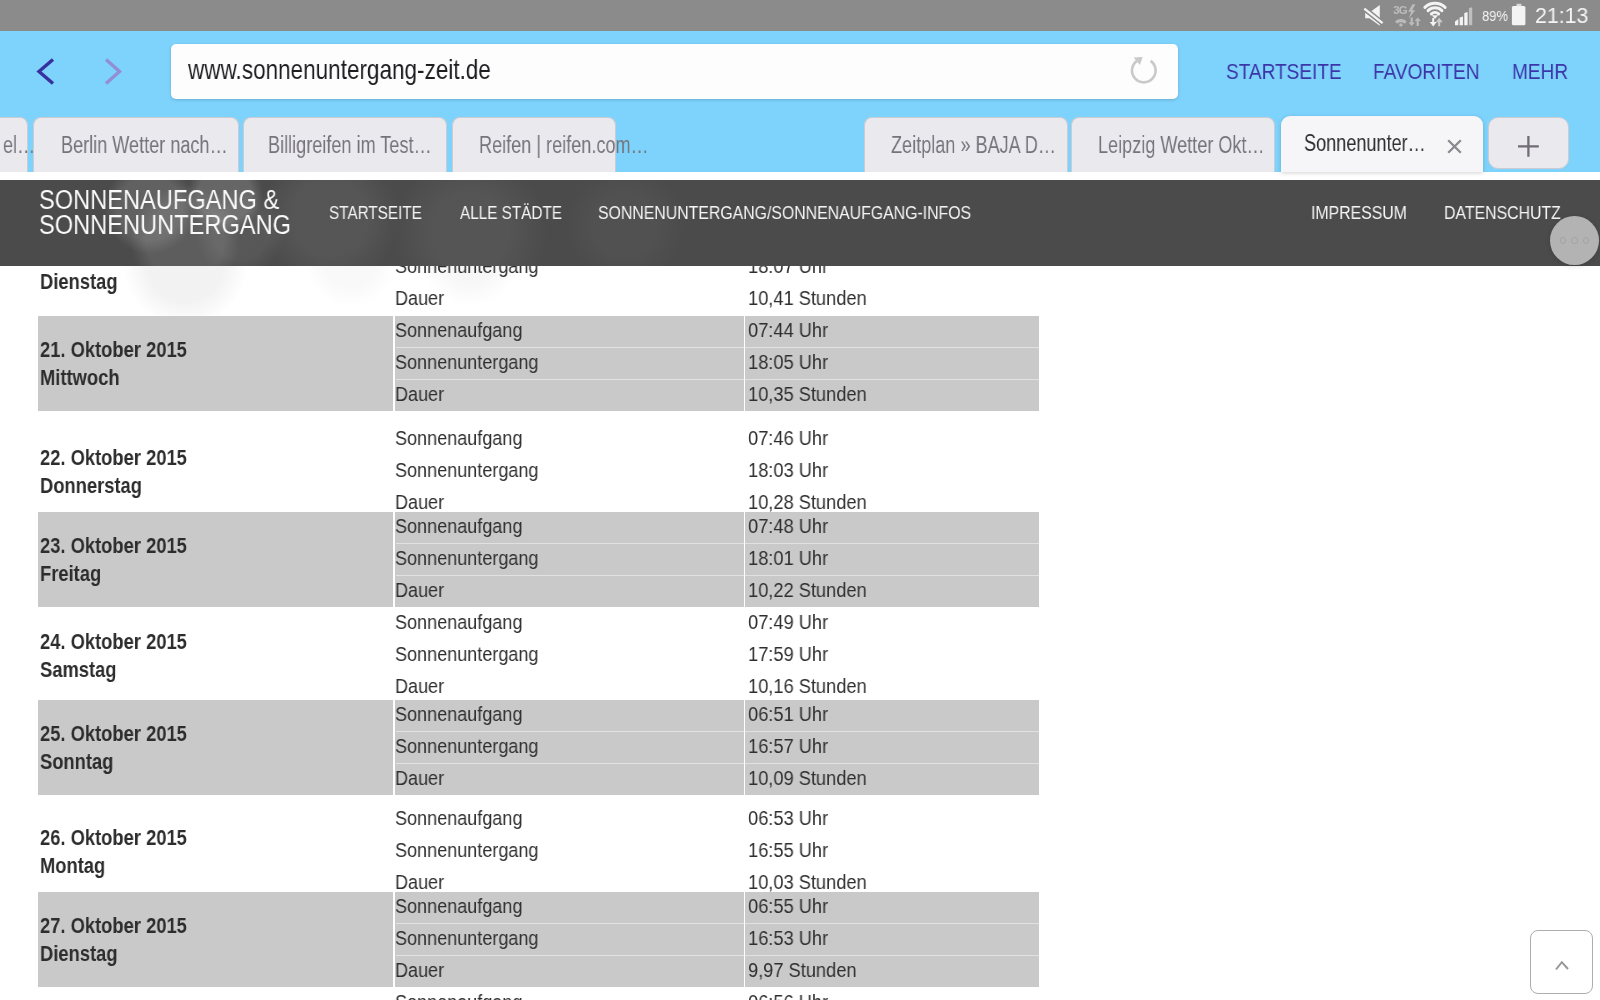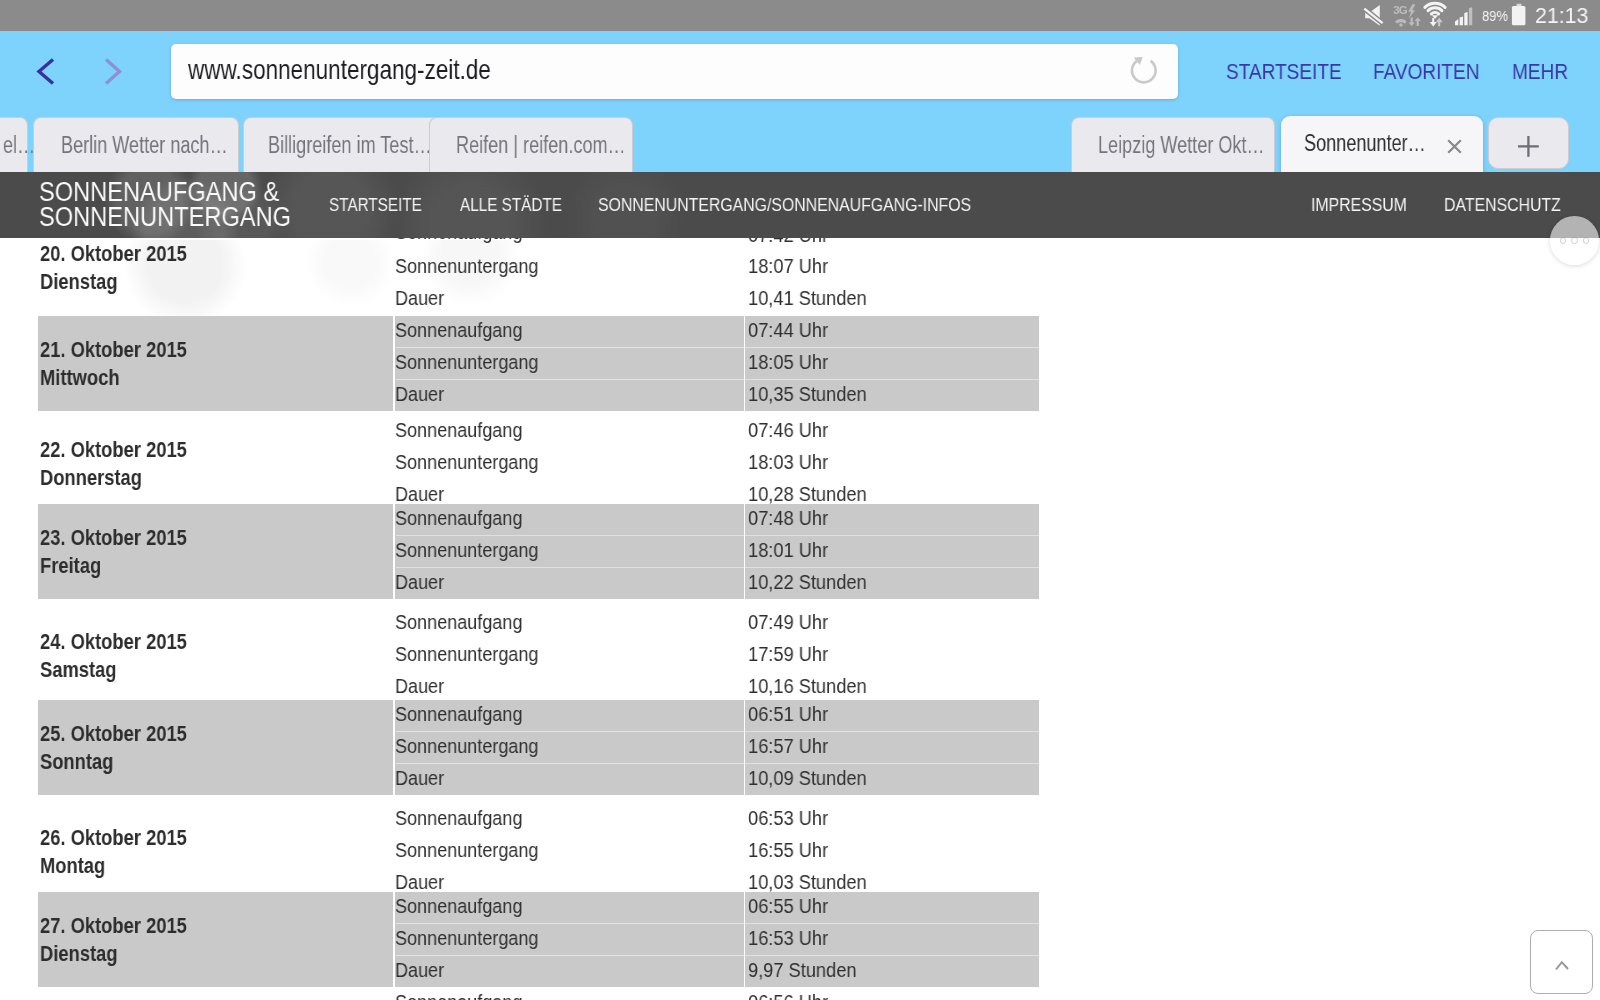--- a/index.html
+++ b/index.html
@@ -19,21 +19,21 @@
   transform:scaleX(0.865);transform-origin:0 0;white-space:pre}
 
 .tab{position:absolute;top:85.5px;height:55.5px;border:1px solid #cccbd1;border-bottom:none;
   border-radius:8px 8px 0 0;background:#eae9ee}
 .tab .tx{position:absolute;top:16.1px;font-size:23.5px;line-height:23.5px;color:#76747b;
   transform:scaleX(0.77);transform-origin:0 0;white-space:pre}
 #atab{position:absolute;top:84.5px;height:56.5px;background:#f6f5f8;border:none;
   border-radius:9px 9px 0 0;box-shadow:0 1px 4px rgba(0,0,0,0.18)}
 #atab .tx{color:#303034}
 
-#sheader{position:absolute;left:0;top:172px;width:1600px;height:66px;z-index:45;
+#sheader{position:absolute;left:0;top:180px;width:1600px;height:86px;z-index:45;
   background:
    radial-gradient(circle 38px at 225px 15px, rgba(255,255,255,0.15) 0 70%, rgba(255,255,255,0) 100%),
    radial-gradient(circle 46px at 150px 28px, rgba(255,255,255,0.12) 0 70%, rgba(255,255,255,0) 100%),
    radial-gradient(circle 55px at 185px 60px, rgba(255,255,255,0.10) 0 70%, rgba(255,255,255,0) 100%),
    radial-gradient(circle 45px at 240px 52px, rgba(255,255,255,0.07) 0 60%, rgba(255,255,255,0) 100%),
    radial-gradient(circle 70px at 330px 38px, rgba(255,255,255,0.06) 0 55%, rgba(255,255,255,0) 100%),
    radial-gradient(circle 78px at 470px 52px, rgba(255,255,255,0.055) 0 50%, rgba(255,255,255,0) 100%),
    radial-gradient(circle 60px at 625px 45px, rgba(255,255,255,0.035) 0 50%, rgba(255,255,255,0) 100%),
    #4b4b4b}
 #bgblobs{position:absolute;left:0;top:239.8px;width:800px;height:90px;z-index:5;
@@ -124,22 +124,25 @@
 
   <div class="tab" style="left:-177px;width:205px">
       <span class="tx" style="left:179px">el…</span>
     </div>
   <div class="tab" style="left:33px;width:205.5px">
       <span class="tx" style="left:26.5px">Berlin Wetter nach…</span>
     </div>
   <div class="tab" style="left:242.5px;width:204px">
       <span class="tx" style="left:24.5px">Billigreifen im Test…</span>
     </div>
-  <div class="tab" style="left:429px;width:204px">
+  <div class="tab" style="left:452px;width:164px">
       <span class="tx" style="left:25.5px">Reifen | reifen.com…</span>
+    </div>
+  <div class="tab" style="left:864px;width:203.5px">
+      <span class="tx" style="left:25.5px">Zeitplan » BAJA D…</span>
     </div>
   <div class="tab" style="left:1071px;width:203.5px">
       <span class="tx" style="left:26px">Leipzig Wetter Okt…</span>
     </div>
   <div class="tab" id="atab" style="left:1280.5px;width:202.5px">
     <span class="tx" style="left:23px">Sonnenunter…</span>
     <svg class="abs" style="left:166px;top:23.3px" width="15" height="15" viewBox="0 0 15 15">
       <path d="M1.2 1.2 L13.8 13.8 M13.8 1.2 L1.2 13.8" stroke="#8b898f" stroke-width="2.3" fill="none"></path>
     </svg>
   </div>
@@ -190,36 +193,36 @@
       </div>
     <div class="r r1">
         <span class="lb">Sonnenuntergang</span>
         <span class="tm">18:05 Uhr</span>
       </div>
     <div class="r r2">
         <span class="lb">Dauer</span>
         <span class="tm">10,35 Stunden</span>
       </div>
   </div>
-  <div class="grp" style="top:196px">
+  <div class="grp" style="top:204px">
     <div class="dc">22. Oktober 2015<br>Donnerstag</div>
     <div class="r r0">
         <span class="lb">Sonnenaufgang</span>
         <span class="tm">07:46 Uhr</span>
       </div>
     <div class="r r1">
         <span class="lb">Sonnenuntergang</span>
         <span class="tm">18:03 Uhr</span>
       </div>
     <div class="r r2">
         <span class="lb">Dauer</span>
         <span class="tm">10,28 Stunden</span>
       </div>
   </div>
-  <div class="grp g" style="top:284px">
+  <div class="grp g" style="top:292px">
     <div class="dc">23. Oktober 2015<br>Freitag</div>
     <div class="r r0">
         <span class="lb">Sonnenaufgang</span>
         <span class="tm">07:48 Uhr</span>
       </div>
     <div class="r r1">
         <span class="lb">Sonnenuntergang</span>
         <span class="tm">18:01 Uhr</span>
       </div>
     <div class="r r2">

